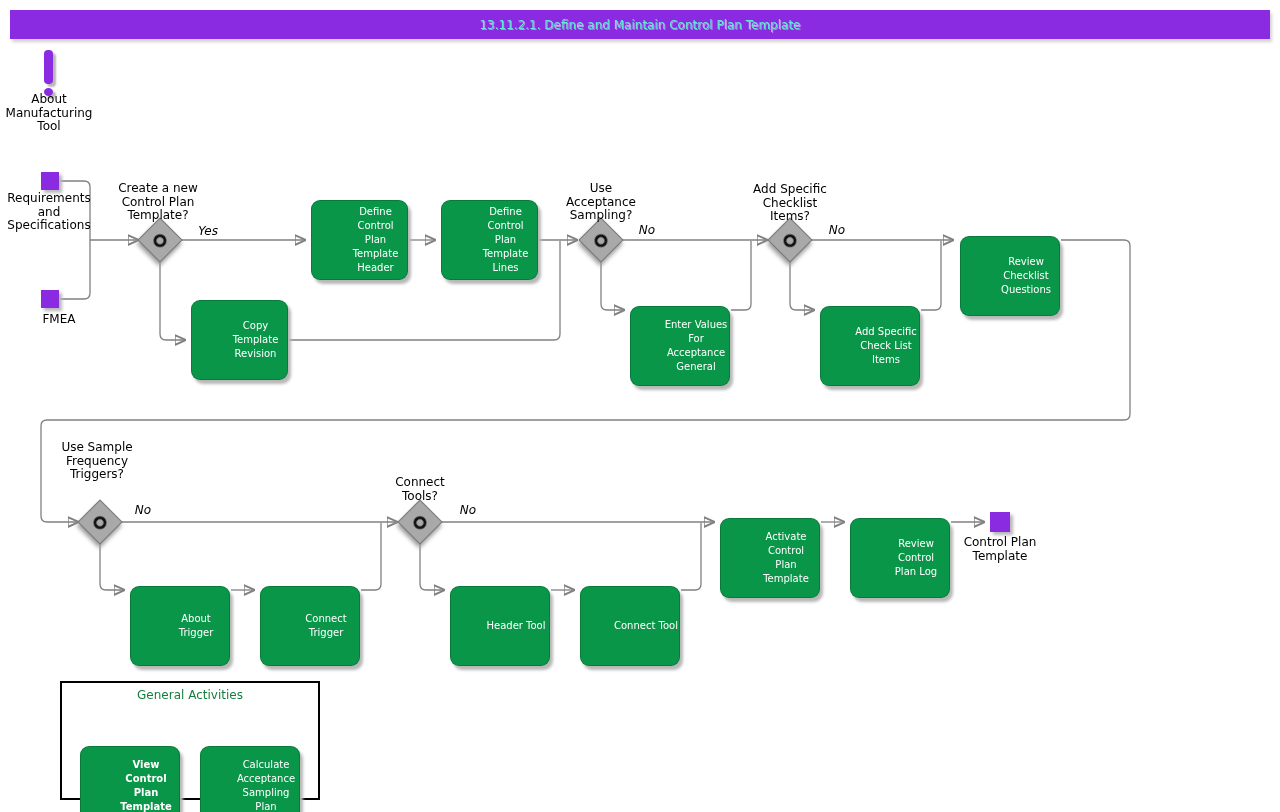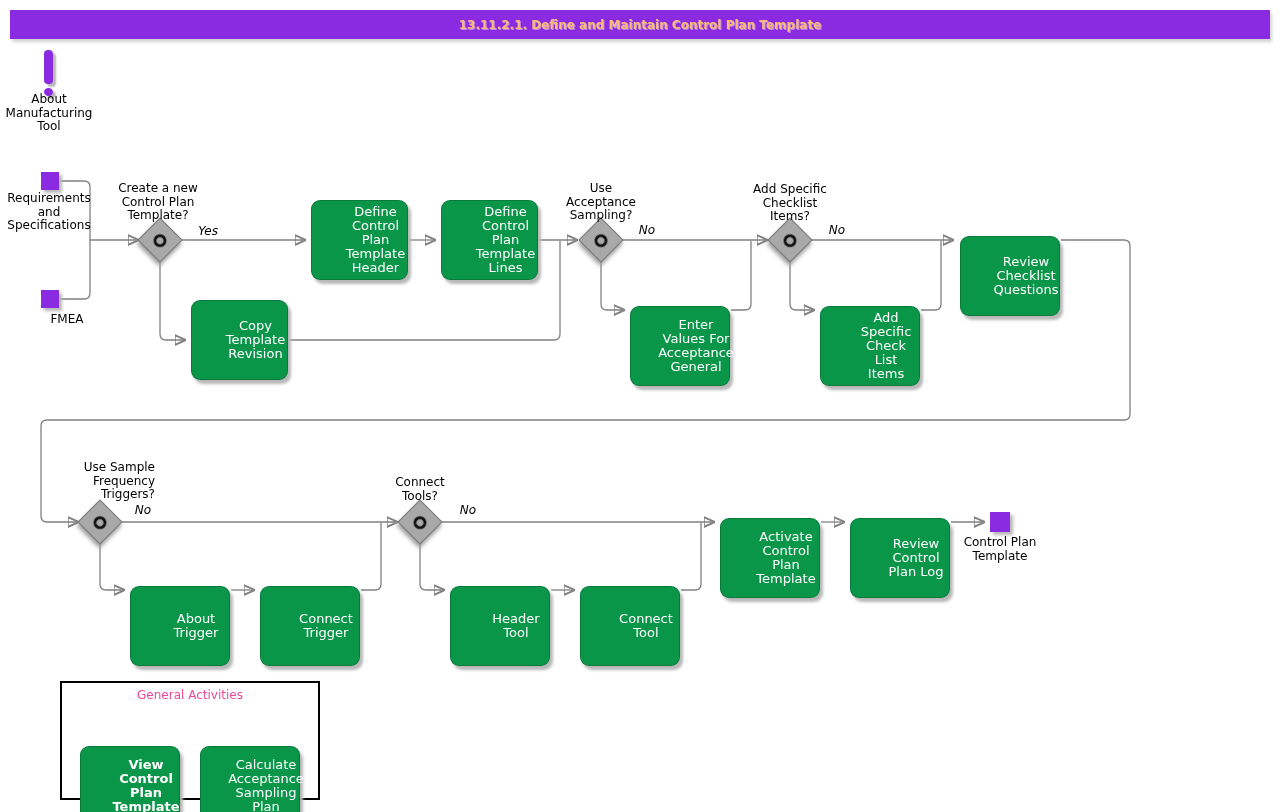--- a/index.html
+++ b/index.html
@@ -9,32 +9,32 @@
     --connector-gray:#808080;
   }
   *{margin:0;padding:0;box-sizing:border-box;}
   html,body{background:#ffffff;}
   body{font-family:"DejaVu Sans","Liberation Sans",sans-serif;}
   .canvas{position:relative;width:1280px;height:812px;background:#fff;overflow:hidden;}
 
   .banner{
     position:absolute;left:10px;top:10px;width:1260px;height:29px;
     background:var(--banner-purple);
-    color:#fdba74;font-size:12px;font-weight:bold;
+    color:#5eead4;font-size:12px;font-weight:normal;
     display:flex;align-items:center;justify-content:center;
     text-shadow:1px 1px 0 rgba(255,255,255,0.45);
     box-shadow:2px 3px 3px #d2d2d2;
   }
 
   .activity{
     position:absolute;width:97px;height:80px;
     background:var(--activity-green);
     border:1px solid rgba(0,0,0,0.18);
     border-radius:9px;
-    color:#fff;font-size:13px;line-height:14px;text-align:center;
+    color:#fff;font-size:10px;line-height:14px;text-align:center;
     display:flex;align-items:center;justify-content:center;
     white-space:pre-line;
     box-shadow:3px 4px 3px #b8b8b8;
     cursor:pointer;
     padding-left:32px;
   }
   .w100{width:100px;margin-top:36px;}
 
   .artifact{
     position:absolute;width:18px;height:18px;
@@ -72,21 +72,21 @@
     background:var(--artifact-purple);border-radius:50%;
     box-shadow:3px 3px 2px #b8b8b8;cursor:pointer;
   }
 
   .group-box{
     position:absolute;left:60px;top:681px;width:260px;height:119px;
     background:#fff;border:2px solid #000;
   }
   .group-title{
     position:absolute;left:60px;top:688px;width:260px;
-    text-align:center;font-size:12px;color:#ec4899;
+    text-align:center;font-size:12px;color:#15803d;
   }
 
   svg.edges{position:absolute;left:0;top:0;pointer-events:none;}
   svg.edges path{stroke:var(--connector-gray);stroke-width:1.3;fill:none;}
 </style>
 </head>
 <body>
 
 <div class="canvas">
 
@@ -128,21 +128,21 @@
   <div class="excl-dot"></div>
   <div class="lbl" style="left:-8px;top:93px;width:114px;">About
 Manufacturing
 Tool</div>
 
   <div class="artifact" style="left:41px;top:172px;"></div>
   <div class="lbl" style="left:-8px;top:192px;width:114px;">Requirements
 and
 Specifications</div>
   <div class="artifact" style="left:41px;top:290px;"></div>
-  <div class="lbl" style="left:24px;top:313px;width:86px;">FMEA</div>
+  <div class="lbl" style="left:16px;top:313px;width:86px;">FMEA</div>
 
   <div class="diamond" style="left:144px;top:224px;">
     <span class="dcircle"></span>
   </div>
   <div class="lbl" style="left:100px;top:182px;width:116px;">Create a new
 Control Plan
 Template?</div>
   <div class="lbl edge" style="left:184px;top:225px;">Yes</div>
 
   <div class="activity" style="left:311px;top:200px;">Define Control
@@ -175,21 +175,21 @@
   <div class="activity w100" style="left:820px;top:270px;">Add Specific
 Check List
 Items</div>
   <div class="activity w100" style="left:960px;top:200px;">Review
 Checklist
 Questions</div>
 
   <div class="diamond" style="left:84px;top:506px;">
     <span class="dcircle"></span>
   </div>
-  <div class="lbl" style="left:39px;top:461px;width:116px;text-align:right;">Use Sample
+  <div class="lbl" style="left:39px;top:441px;width:116px;">Use Sample
 Frequency
 Triggers?</div>
   <div class="lbl edge" style="left:117px;top:504px;">No</div>
   <div class="activity w100" style="left:130px;top:550px;">About Trigger</div>
   <div class="activity w100" style="left:260px;top:550px;">Connect Trigger</div>
 
   <div class="diamond" style="left:404px;top:506px;">
     <span class="dcircle"></span>
   </div>
   <div class="lbl" style="left:362px;top:476px;width:116px;">Connect

